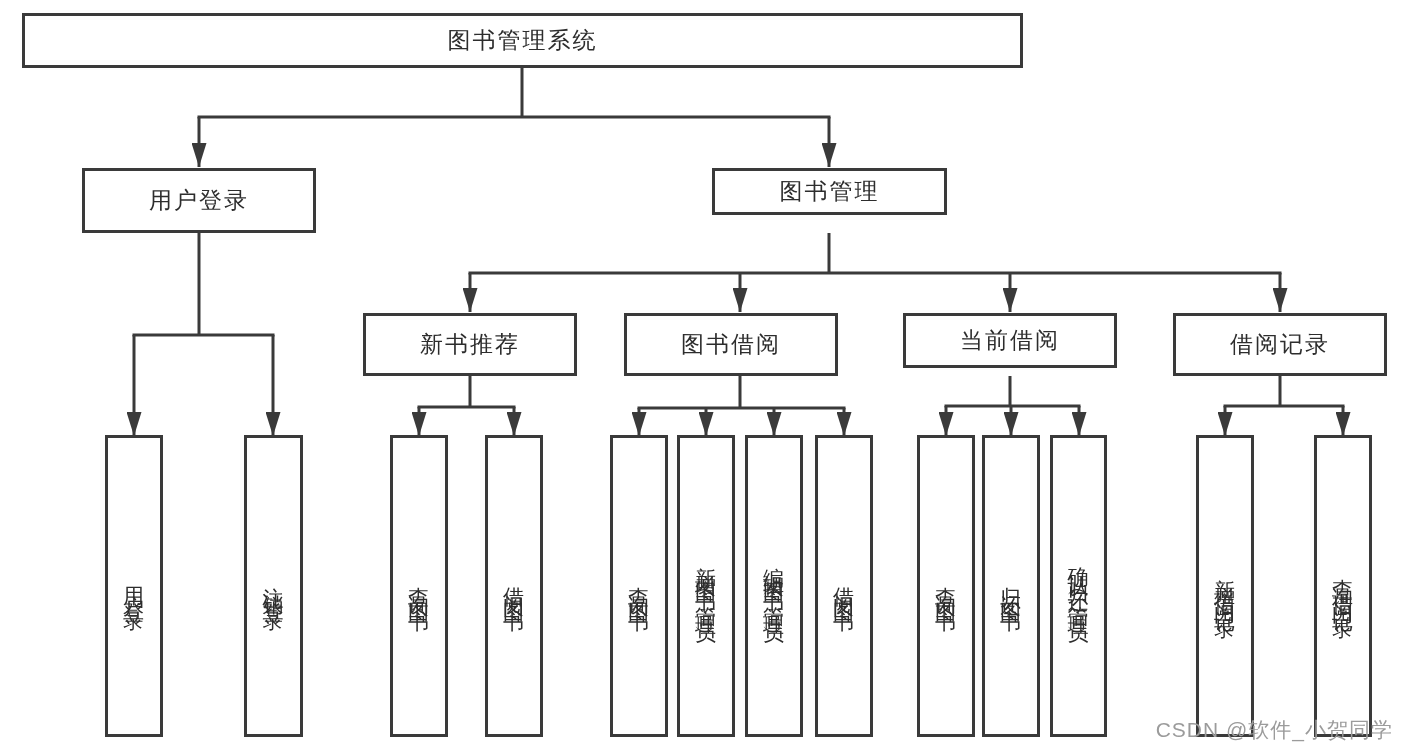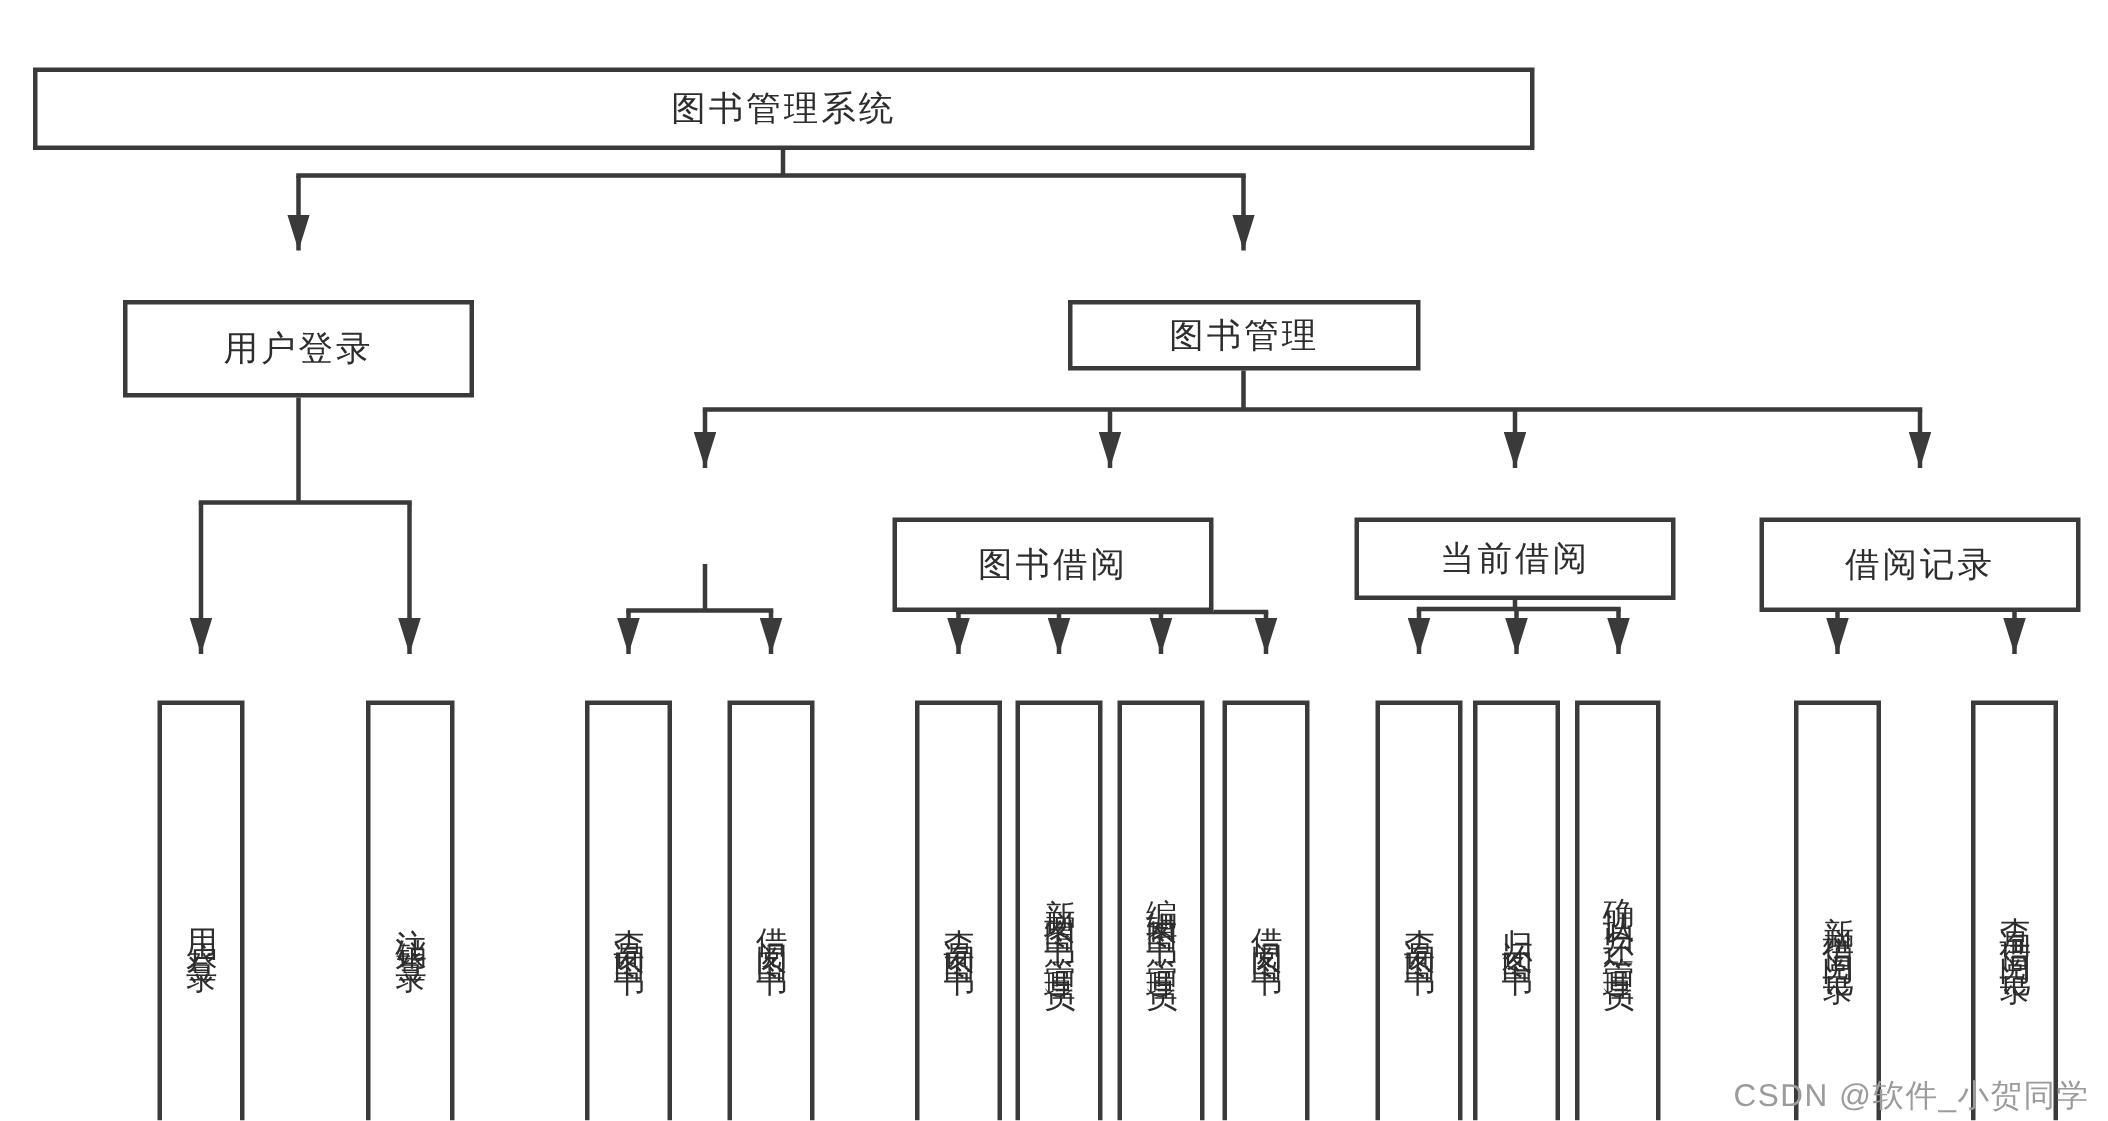--- a/index.html
+++ b/index.html
@@ -14,21 +14,20 @@
   .node{
     position:absolute;
     background:#ffffff;
     border:3px solid #3a3a3a;
     box-sizing:border-box;
     display:flex;
     align-items:center;
     justify-content:center;
     color:#2d2d2d;
     white-space:nowrap;
-    margin-top:32px;
   }
   .node.h{
     font-size:23px;
     letter-spacing:2px;
   }
   .node.v{
     writing-mode:vertical-rl;
     text-orientation:mixed;
     font-size:21px;
     letter-spacing:8px;
@@ -85,21 +84,22 @@
       <line x1="1225" y1="406" x2="1225" y2="436" marker-end="url(#ah)"></line>
       <line x1="1343" y1="406" x2="1343" y2="436" marker-end="url(#ah)"></line>
     </g>
   </svg>
 
   <div class="node h" style="left:22px;top:13px;width:1001px;height:55px;">图书管理系统</div>
 
   <div class="node h" style="left:82px;top:168px;width:234px;height:65px;">用户登录</div>
   <div class="node h" style="left:712px;top:168px;width:235px;height:47px;">图书管理</div>
 
-  <div class="node h" style="left:595px;top:313px;width:214px;height:63px;">图书借阅</div>
+  <div class="node h" style="left:363px;top:313px;width:214px;height:63px;">新书推荐</div>
+  <div class="node h" style="left:624px;top:313px;width:214px;height:63px;">图书借阅</div>
   <div class="node h" style="left:903px;top:313px;width:214px;height:55px;">当前借阅</div>
   <div class="node h" style="left:1173px;top:313px;width:214px;height:63px;">借阅记录</div>
 
   <div class="node v" style="left:105px;top:435px;width:58px;height:302px;">用户登录</div>
   <div class="node v" style="left:244px;top:435px;width:59px;height:302px;">注销登录</div>
 
   <div class="node v" style="left:390px;top:435px;width:58px;height:302px;">查询图书</div>
   <div class="node v" style="left:485px;top:435px;width:58px;height:302px;">借阅图书</div>
 
   <div class="node v" style="left:610px;top:435px;width:58px;height:302px;">查询图书</div>

